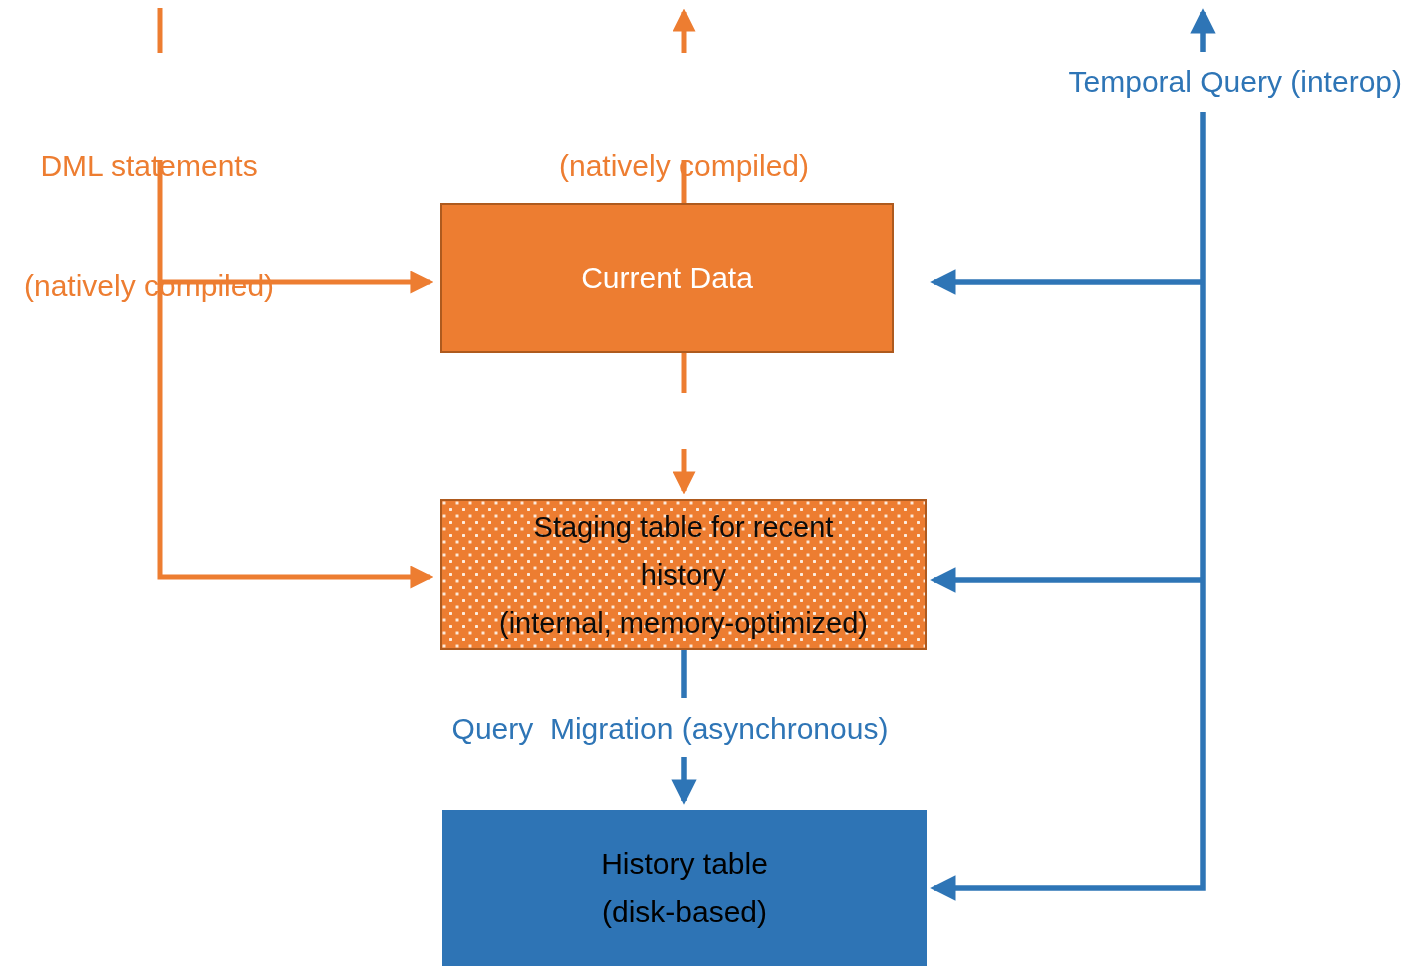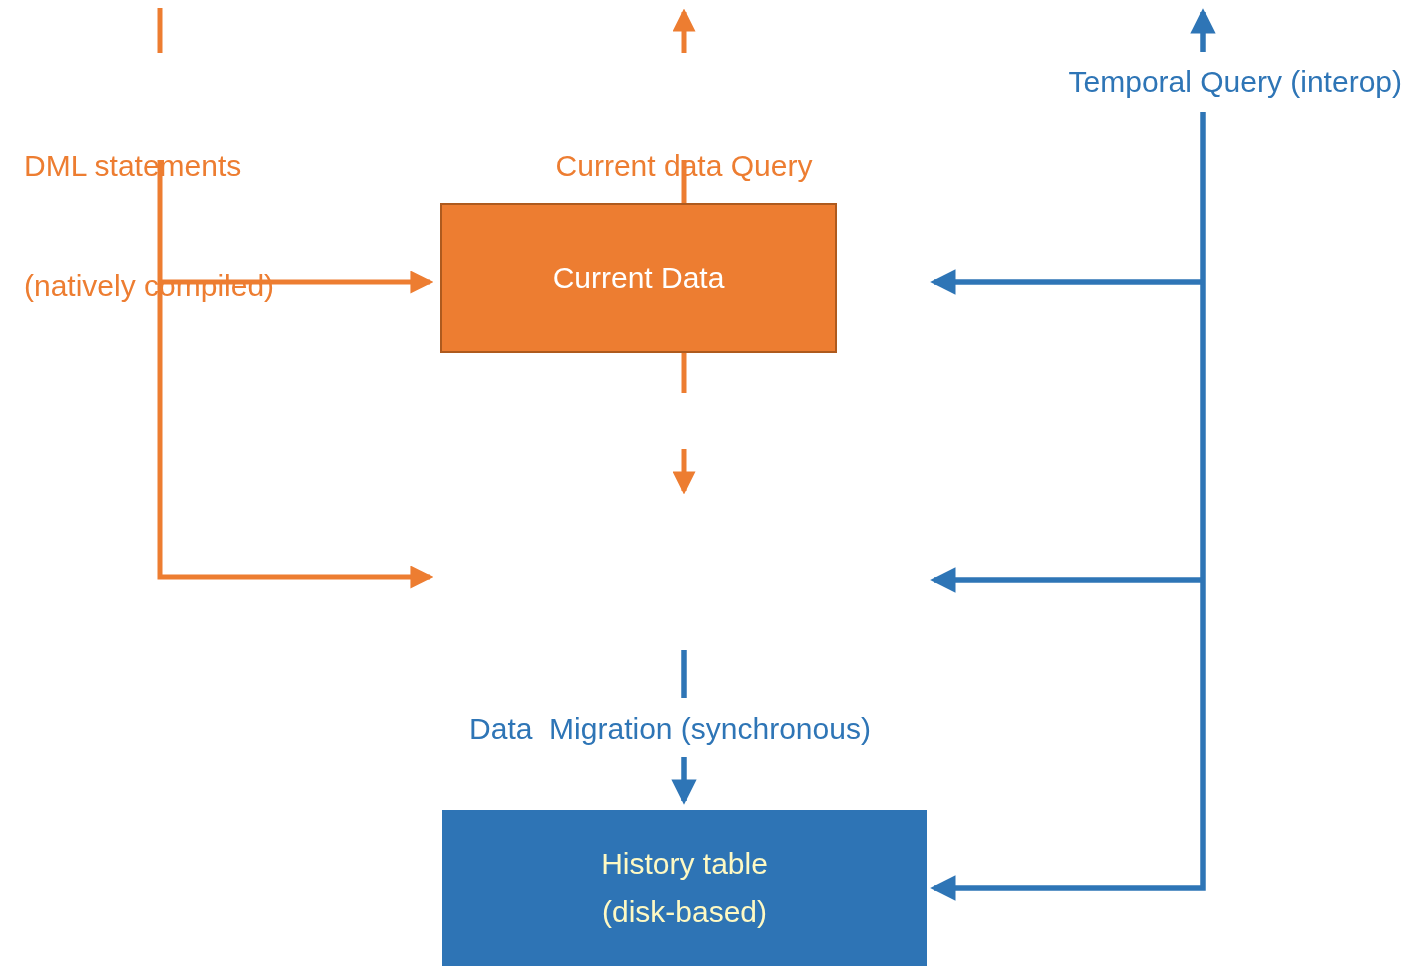--- a/index.html
+++ b/index.html
@@ -20,40 +20,41 @@
     left: 0;
     top: 0;
     width: 1420px;
     height: 970px;
   }
   .label {
     position: absolute;
     font-size: 30px;
     line-height: 40px;
     white-space: pre-wrap;
+    text-align: center;
   }
   .label.orange { color: #ED7D31; }
   .label.blue   { color: #2E75B6; }
   .label.center { text-align: center; }
   .node {
     position: absolute;
     box-sizing: border-box;
     display: flex;
     flex-direction: column;
     align-items: center;
     justify-content: center;
     text-align: center;
   }
   .node .line {
     font-size: 30px;
     line-height: 46px;
   }
   .node.current-data {
     left: 440px; top: 203px;
-    width: 397px; height: 150px;
+    width: 454px; height: 150px;
     background: #ED7D31;
     border: 2px solid #AE5A1E;
     color: #ffffff;
   }
   .node.staging {
     left: 440px; top: 499px;
     width: 487px; height: 151px;
     background-color: #ED7D31;
     background-image:
       radial-gradient(#FDEDDF 1.4px, rgba(0,0,0,0) 1.5px),
@@ -64,21 +65,21 @@
     color: #0b0b0b;
   }
   .node.staging .line {
     font-size: 29px;
     line-height: 48px;
   }
   .node.history {
     left: 442px; top: 810px;
     width: 485px; height: 156px;
     background: #2E74B5;
-    color: #fef9c3;
+    color: #000000;
   }
   .node.history .line {
     line-height: 48px;
   }
 </style>
 </head>
 <body>
 
 <div class="canvas">
 
@@ -107,32 +108,36 @@
     <path d="M 684 650 L 684 698" stroke="#2E75B6" stroke-width="5.5" fill="none"></path>
     <path d="M 684 757 L 684 801" stroke="#2E75B6" stroke-width="5.5" fill="none" marker-end="url(#arrow-blue)"></path>
   </svg>
 
   <div class="label orange" style="left:24px; top:66px;">
     <div>DML statements</div>
     <div>(natively compiled)</div>
   </div>
 
   <div class="label orange center" style="left:434px; top:66px; width:500px;">
-    <div>Current data Query</div>
     <div>(natively compiled)</div>
   </div>
 
   <div class="label blue center" style="left:1002px; top:62px; width:400px;text-align:right;">Temporal Query (interop)</div>
 
 
-  <div class="label blue center" style="left:420px; top:709px; width:500px;">Data  Migration (synchronous)</div>
+  <div class="label blue center" style="left:420px; top:709px; width:500px;">Query  Migration (asynchronous)</div>
 
   <div class="node current-data">
     <div class="line">Current Data</div>
   </div>
 
+  <div class="node staging">
+    <div class="line">Staging table for recent</div>
+    <div class="line">history</div>
+    <div class="line">(internal, memory-optimized)</div>
+  </div>
 
   <div class="node history">
     <div class="line">History table</div>
     <div class="line">(disk-based)</div>
   </div>
 
 </div>
 
 </body></html>

